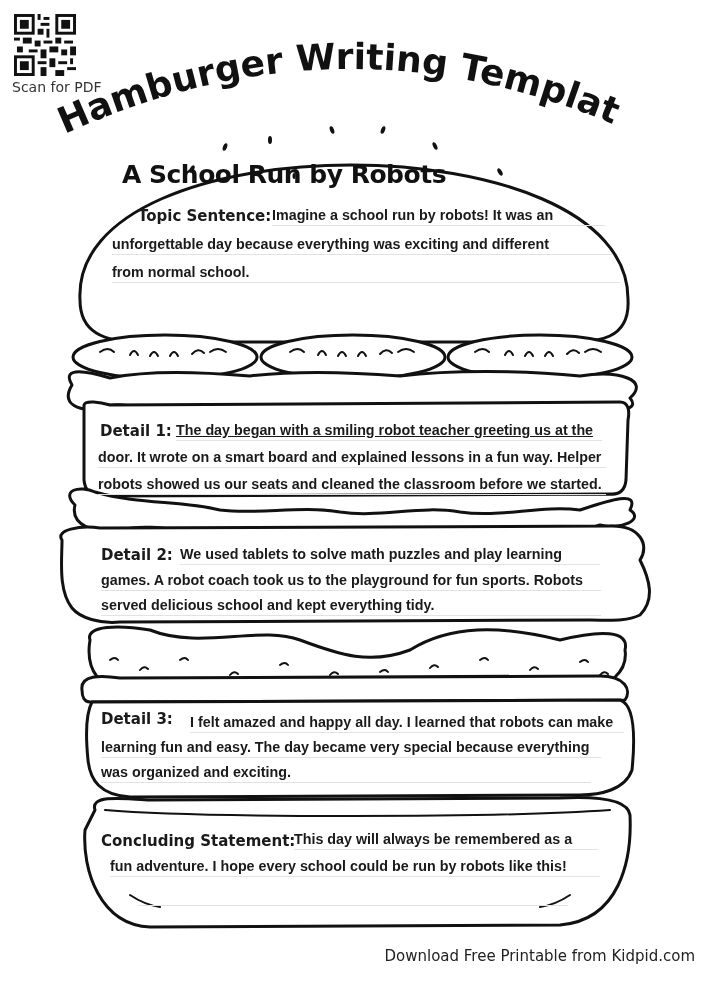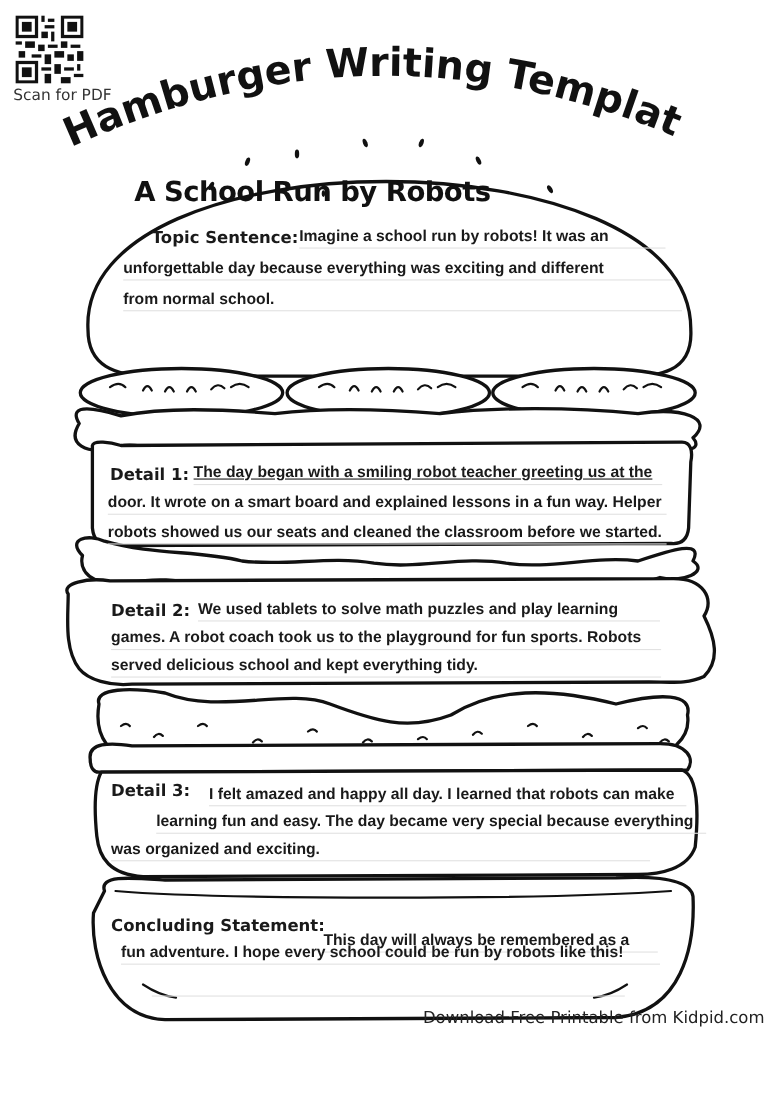--- a/index.html
+++ b/index.html
@@ -8,21 +8,21 @@
   .qr { left:14px; top:14px; width:62px; height:62px; }
   .scan { left:12px; top:79px; font-size:14px; color:#333; font-family:"DejaVu Sans", sans-serif; }
   svg.burger { position:absolute; left:0; top:0; }
   .title-svg { position:absolute; left:0; top:0; }
   .essay-title { position:absolute; left:0; width:568px; top:160px; text-align:center; font-family:"DejaVu Sans", sans-serif; font-weight:bold; font-size:25px; letter-spacing:-0.5px; color:#111; }
   .label { font-family:"DejaVu Sans", sans-serif; font-size:15px; font-weight:bold; color:#1a1a1a; }
   .line { position:absolute; font-family:"Liberation Sans", sans-serif; font-weight:bold; font-size:14.3px; color:#1a1a1a; white-space:nowrap; border-bottom:1.5px solid #e2e2e2; padding-bottom:2px; }
   .footer-logo { position:absolute; left:16px; top:960px; height:26px; display:flex; align-items:center;margin-top:44px; }
   .kid { font-family:"DejaVu Sans", sans-serif; font-weight:bold; font-size:25px; color:#ee3a6b; letter-spacing:-1px; }
   .pid { margin-left:3px; background:#b91c1c; color:#fff; font-family:"DejaVu Sans", sans-serif; font-weight:bold; font-size:12px; padding:0 4px; border-radius:3px; line-height:24px; }
-  .footer-text { position:absolute; right:12px; top:916px; font-family:"DejaVu Sans", sans-serif; font-size:15px; color:#222; }
+  .footer-text { position:absolute; right:12px; top:947px; font-family:"DejaVu Sans", sans-serif; font-size:15px; color:#222; }
 </style>
 </head>
 <body>
 
 <svg class="abs qr" viewBox="0 0 21 21">
   <rect width="21" height="21" fill="#fff"></rect>
   <g fill="#111">
     <rect x="0" y="0" width="7" height="7"></rect>
       <rect x="1" y="1" width="5" height="5" fill="#fff"></rect>
       <rect x="2" y="2" width="3" height="3"></rect>
@@ -130,25 +130,25 @@
 <div class="line" style="left:98px;top:449px;width:508px;">door. It wrote on a smart board and explained lessons in a fun way. Helper</div>
 <div class="line" style="left:98px;top:476px;width:508px;">robots showed us our seats and cleaned the classroom before we started.</div>
 
 <div class="abs label" style="left:101px;top:546px;">Detail 2:</div>
 <div class="line" style="left:180px;top:546px;width:420px;">We used tablets to solve math puzzles and play learning</div>
 <div class="line" style="left:101px;top:572px;width:500px;">games. A robot coach took us to the playground for fun sports. Robots</div>
 <div class="line" style="left:101px;top:597px;width:500px;">served delicious school and kept everything tidy.</div>
 
 <div class="abs label" style="left:101px;top:710px;">Detail 3:</div>
 <div class="line" style="left:178px;top:714px;width:434px;margin-left:12px;">I felt amazed and happy all day. I learned that robots can make</div>
-<div class="line" style="left:101px;top:739px;width:500px;margin-left:41px;">learning fun and easy. The day became very special because everything</div>
+<div class="line" style="left:101px;top:739px;width:500px;">learning fun and easy. The day became very special because everything</div>
 <div class="line" style="left:101px;top:764px;width:490px;">was organized and exciting.</div>
 
 <div class="abs label" style="left:101px;top:832px;">Concluding Statement:</div>
-<div class="line" style="left:294px;top:831px;width:304px;margin-top:16px;">This day will always be remembered as a</div>
+<div class="line" style="left:294px;top:831px;width:304px;">This day will always be remembered as a</div>
 <div class="line" style="left:110px;top:858px;width:490px;">fun adventure. I hope every school could be run by robots like this!</div>
 <div class="abs" style="left:138px;top:905px;width:430px;border-bottom:1.5px solid #e2e2e2;"></div>
 
 <div class="footer-logo">
   <span class="kid">KiD</span>
   <span class="pid">PID</span>
 </div>
 <div class="footer-text">Download Free Printable from Kidpid.com</div>
 
 </body></html>

